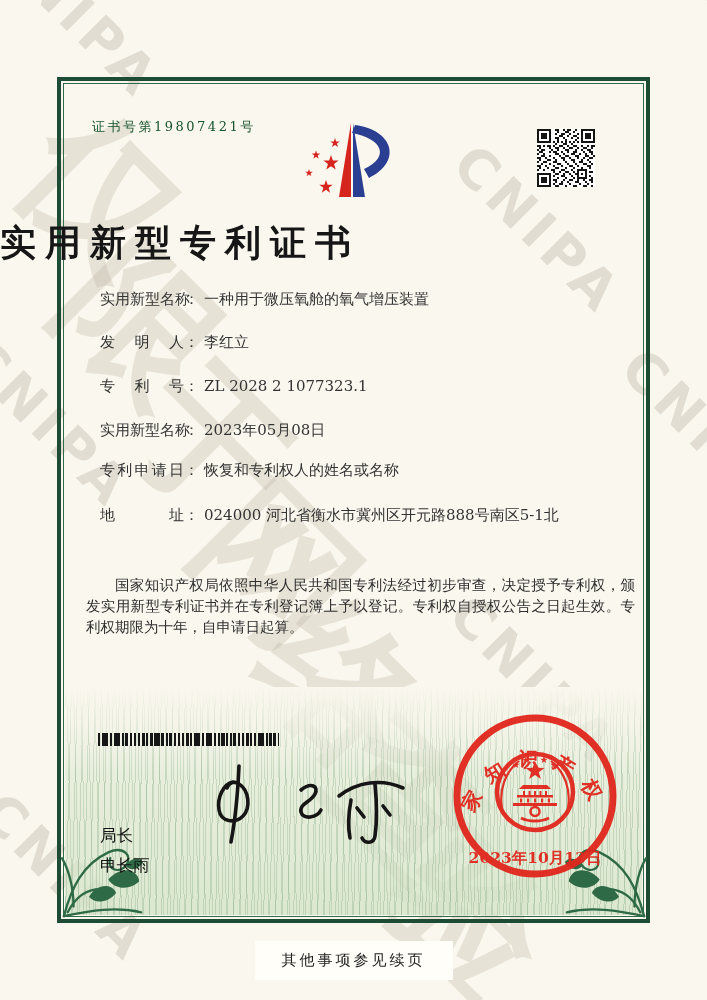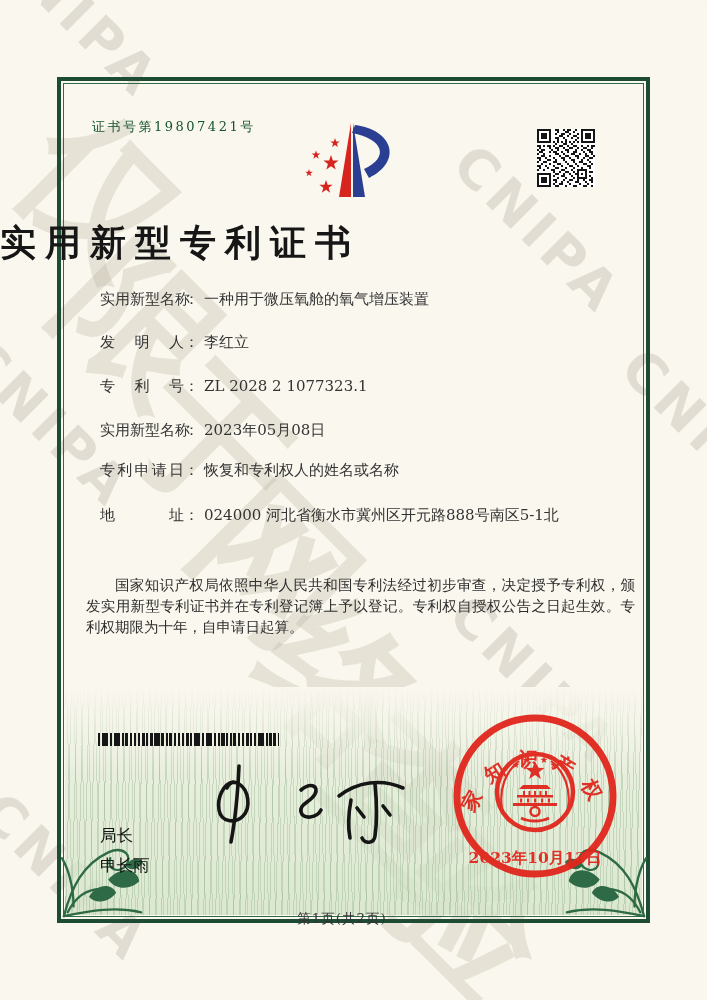--- a/index.html
+++ b/index.html
@@ -354,21 +354,20 @@
         <path d="M34,6 C33,28 31,56 26,82"></path>
         <path d="M96,30 C106,22 114,26 110,34 C106,42 94,44 96,52 C98,60 112,58 116,50"></path>
         <path d="M134,36 C152,22 176,18 198,28"></path>
         <path d="M146,40 C143,56 143,68 145,78"></path>
         <path d="M170,24 C172,44 172,62 170,76 C169,84 160,84 157,78"></path>
         <path d="M152,48 l7,9"></path>
         <path d="M178,46 l7,9"></path>
       </g>
     </svg>
 
-    <div class="page-info">第1页(共2页)</div>
   </div>
 
   <svg class="seal" width="170" height="170" viewBox="0 0 170 170">
     <defs>
       <path id="sealArc" d="M 23,118 A 62,64 0 1 1 147,118" fill="none"></path>
     </defs>
     <circle cx="85" cy="84" r="78" fill="none" stroke="#e1261c" stroke-width="7"></circle>
     <text font-size="20" font-weight="bold" fill="#e1261c" letter-spacing="13" font-family="DejaVu Serif, Liberation Serif, serif">
       <textPath href="#sealArc" startOffset="50%" text-anchor="middle">国家知识产权局</textPath>
     </text>
@@ -393,13 +392,14 @@
         <rect x="12.8" y="6.5" width="2.2" height="4" stroke="none"></rect>
       <rect x="-22" y="11" width="44" height="3" stroke="none"></rect>
       <circle cx="0" cy="19.5" r="4.5" fill="none" stroke-width="2.5"></circle>
       <path d="M-33,16 C-36,-2 -30,-20 -16,-31" fill="none" stroke-width="2.2"></path>
       <path d="M33,16 C36,-2 30,-20 16,-31" fill="none" stroke-width="2.2"></path>
       <path d="M-14,26 C-6,30 6,30 14,26" fill="none" stroke-width="3"></path>
     </g>
     <text x="85" y="151" text-anchor="middle" font-size="15.5" font-weight="bold" fill="#e1261c" font-family="DejaVu Serif, Liberation Serif, serif">2023年10月13日</text>
   </svg>
 
+  <div class="note-box">其他事项参见续页</div>
 </div>
 
 </body></html>

